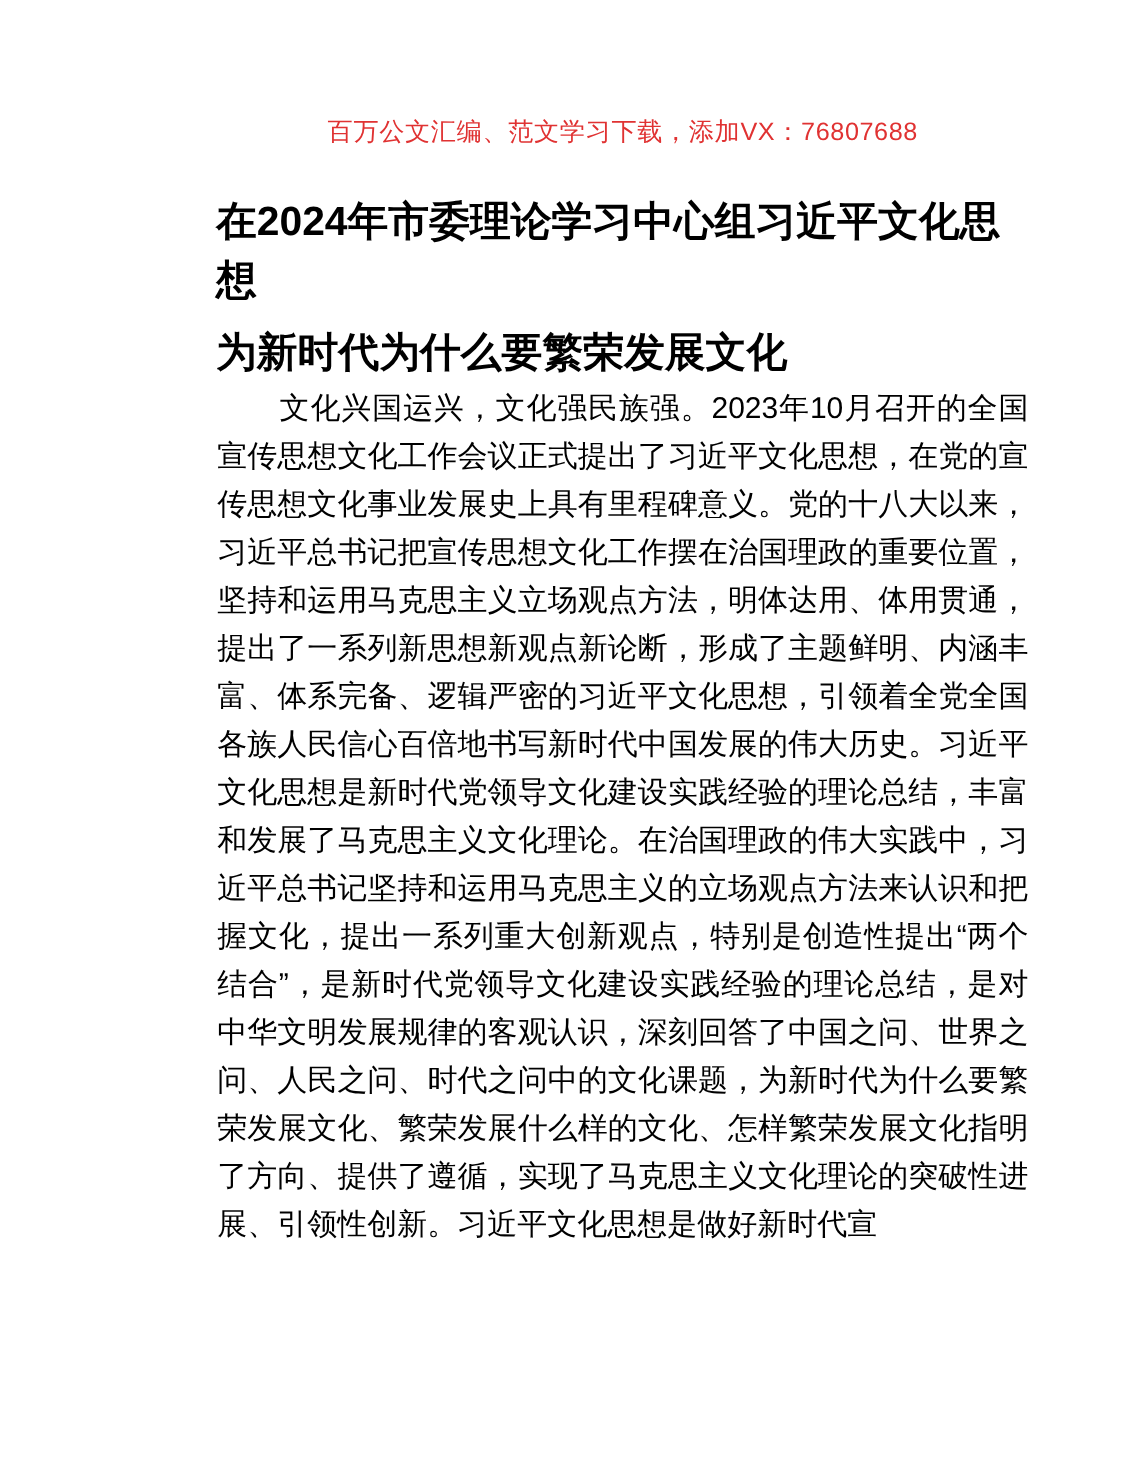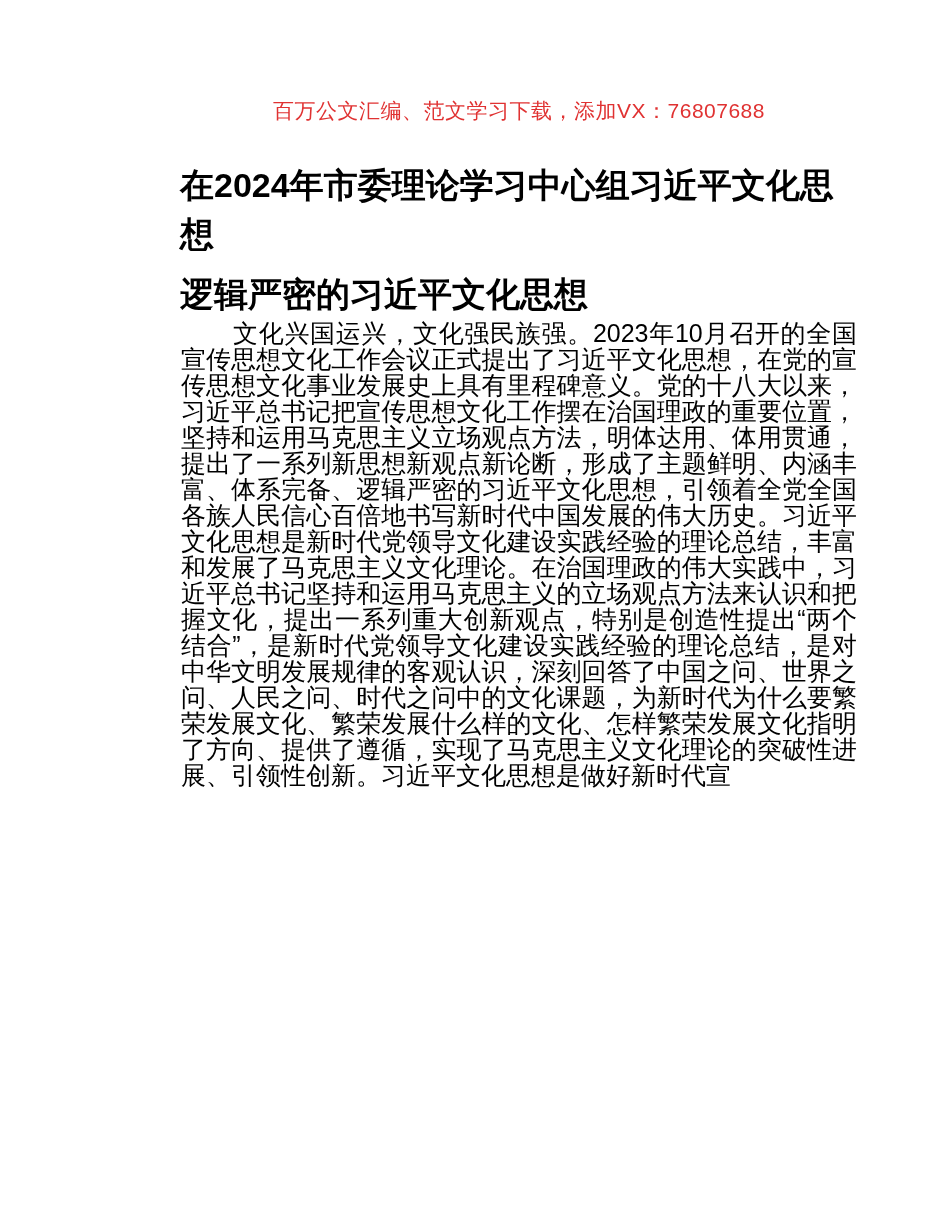--- a/index.html
+++ b/index.html
@@ -47,35 +47,35 @@
     font-size: 25px;
     line-height: 34px;
     text-indent: 52px;
   }
   .body-paragraph {
     position: absolute;
     top: 276px;
     left: 137px;
     width: 676px;
     font-size: 25px;
-    line-height: 26px;
+    line-height: 40px;
     text-align: justify;
     text-indent: 52px;
     word-break: break-all;
     overflow-wrap: break-word;
   }
 </style>
 </head>
 <body>
 
 <div class="page">
 
   <div class="promo-banner">百万公文汇编、范文学习下载，添加VX：76807688</div>
 
   <div class="doc-title">
     <div>在2024年市委理论学习中心组习近平文化思想</div>
-    <div>逻辑严密的习近平文化思想</div>
+    <div>为新时代为什么要繁荣发展文化</div>
   </div>
 
 
   <div class="body-paragraph">文化兴国运兴，文化强民族强。2023年10月召开的全国宣传思想文化工作会议正式提出了习近平文化思想，在党的宣传思想文化事业发展史上具有里程碑意义。党的十八大以来，习近平总书记把宣传思想文化工作摆在治国理政的重要位置，坚持和运用马克思主义立场观点方法，明体达用、体用贯通，提出了一系列新思想新观点新论断，形成了主题鲜明、内涵丰富、体系完备、逻辑严密的习近平文化思想，引领着全党全国各族人民信心百倍地书写新时代中国发展的伟大历史。习近平文化思想是新时代党领导文化建设实践经验的理论总结，丰富和发展了马克思主义文化理论。在治国理政的伟大实践中，习近平总书记坚持和运用马克思主义的立场观点方法来认识和把握文化，提出一系列重大创新观点，特别是创造性提出“两个结合”，是新时代党领导文化建设实践经验的理论总结，是对中华文明发展规律的客观认识，深刻回答了中国之问、世界之问、人民之问、时代之问中的文化课题，为新时代为什么要繁荣发展文化、繁荣发展什么样的文化、怎样繁荣发展文化指明了方向、提供了遵循，实现了马克思主义文化理论的突破性进展、引领性创新。习近平文化思想是做好新时代宣</div>
 
 </div>
 
 </body></html>

